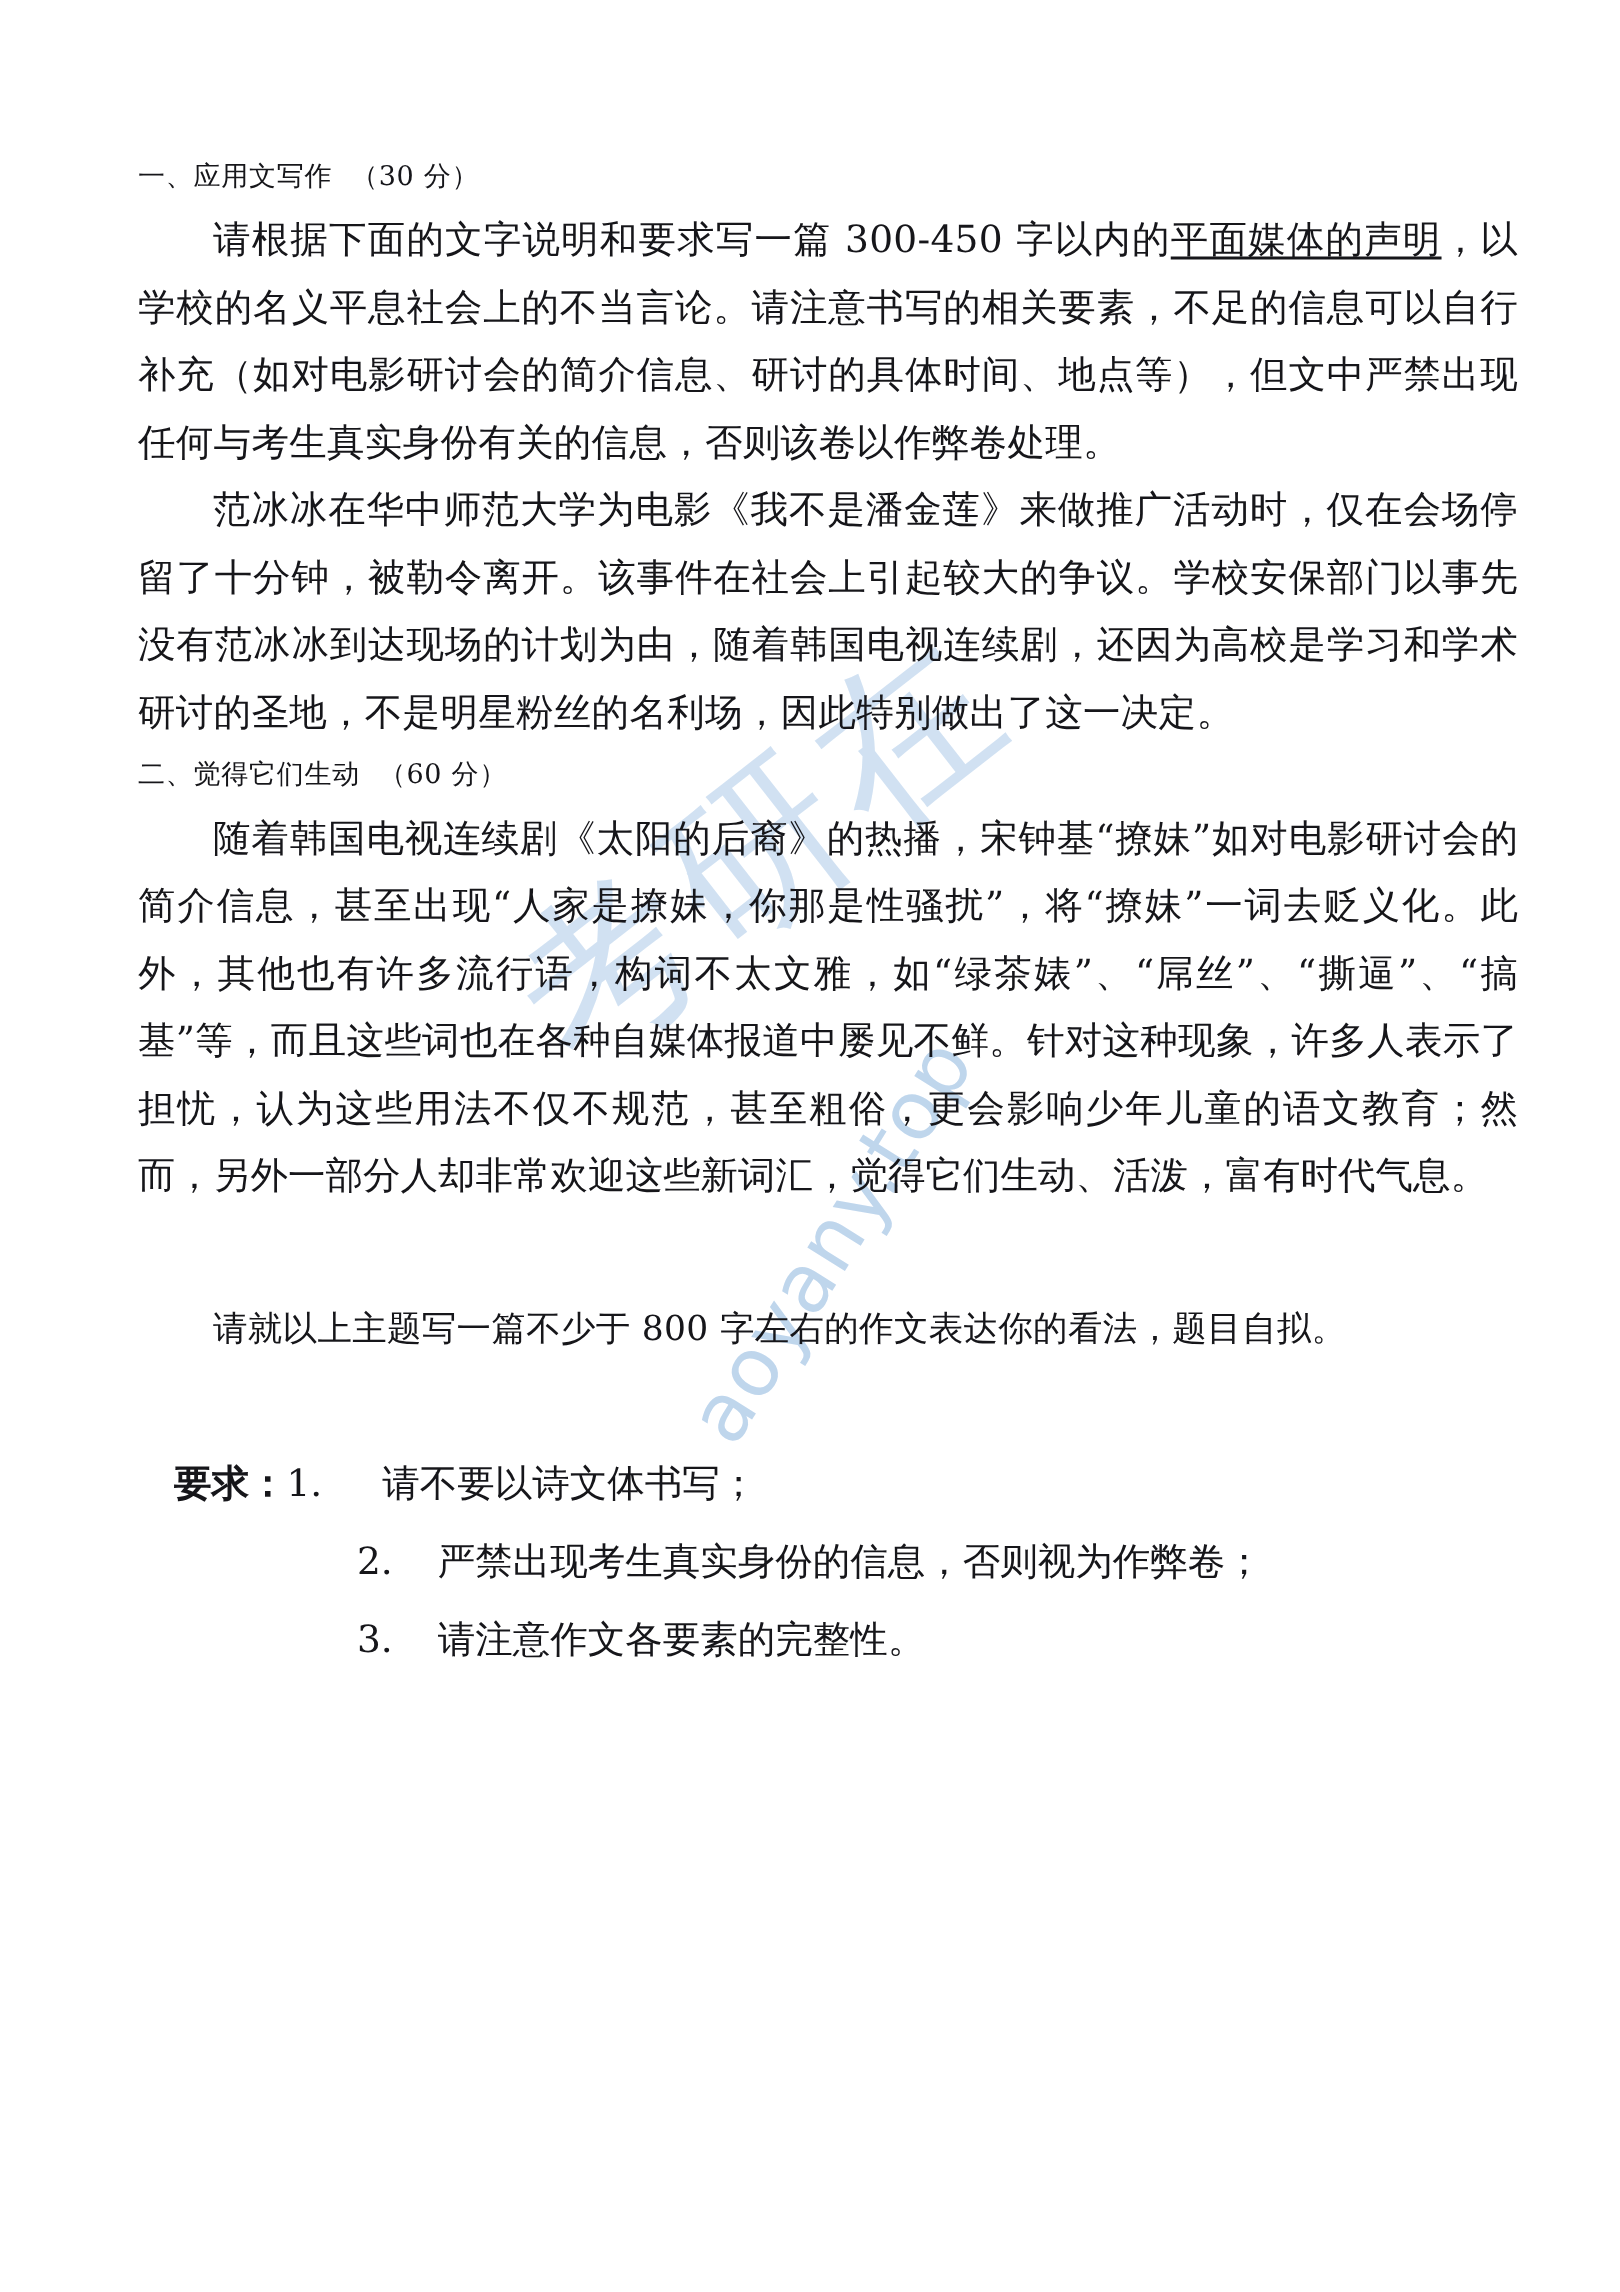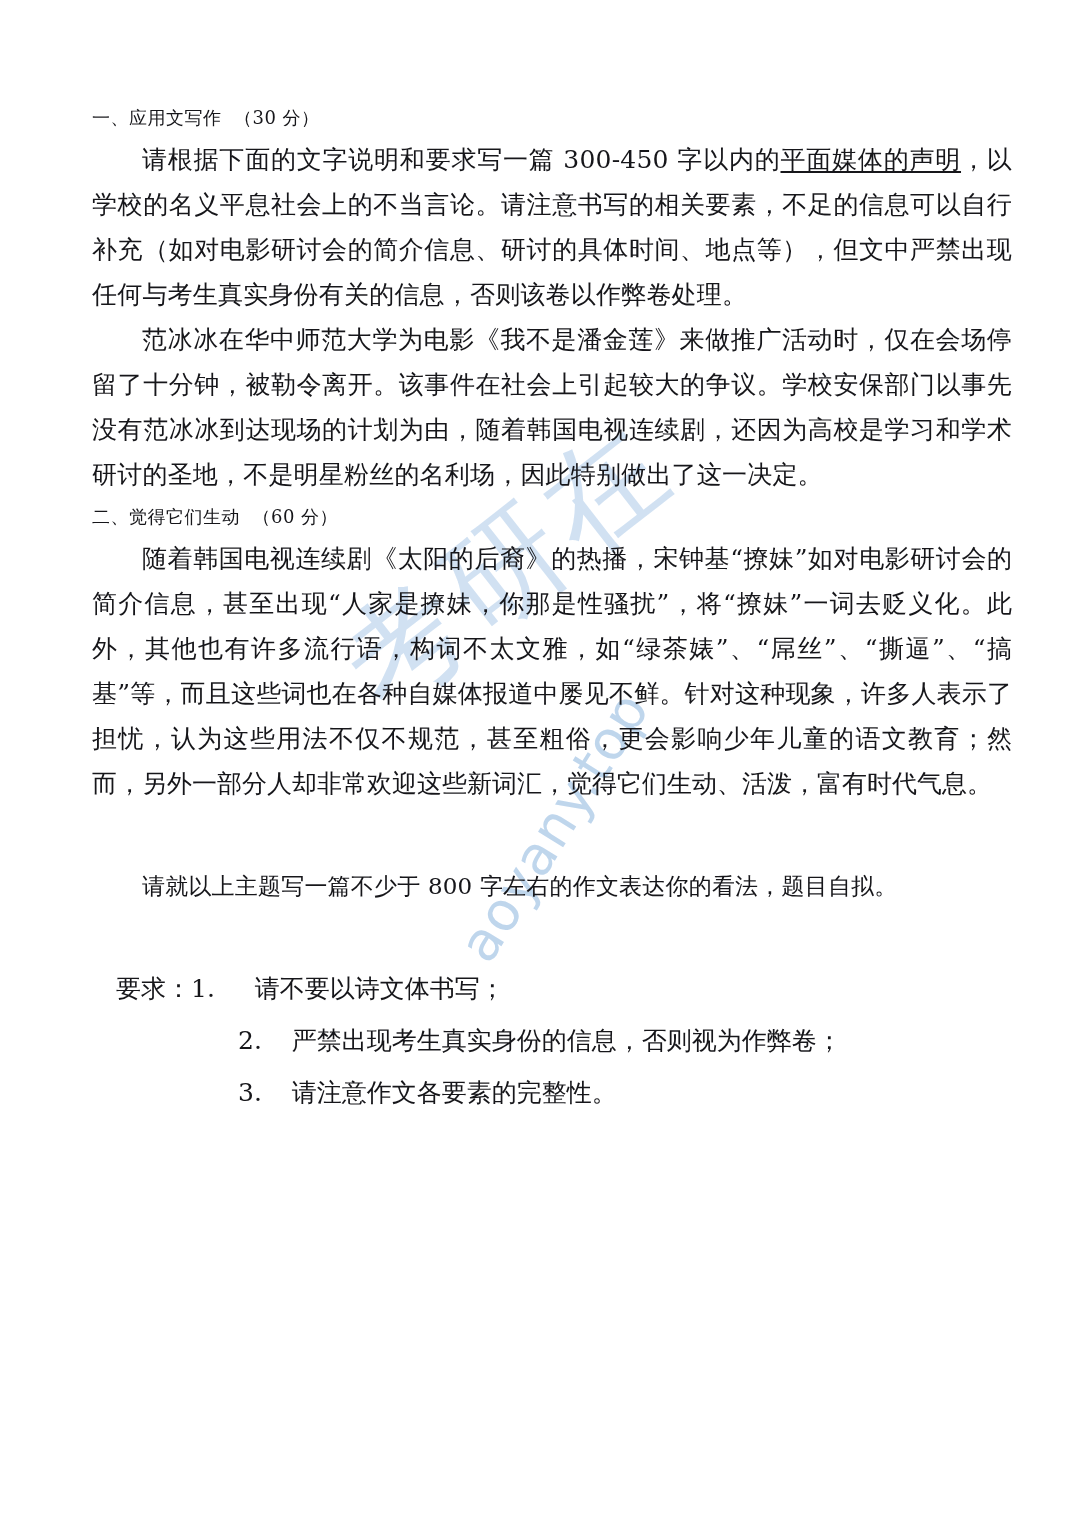--- a/index.html
+++ b/index.html
@@ -65,21 +65,21 @@
     margin-top: 54px;
     padding-left: 24px;
   }
   .req-row {
     display: flex;
     align-items: flex-start;
     font-size: 25px;
     line-height: 52px;
   }
   .req-label {
-    font-weight: normal;
+    font-weight: bold;
     white-space: nowrap;
     flex: 0 0 auto;
     text-align: center;
   }
   .req-num {
     flex: 0 0 auto;
     white-space: nowrap;
     font-family: "DejaVu Serif", "Liberation Serif", serif;
   }
   .req-text {

